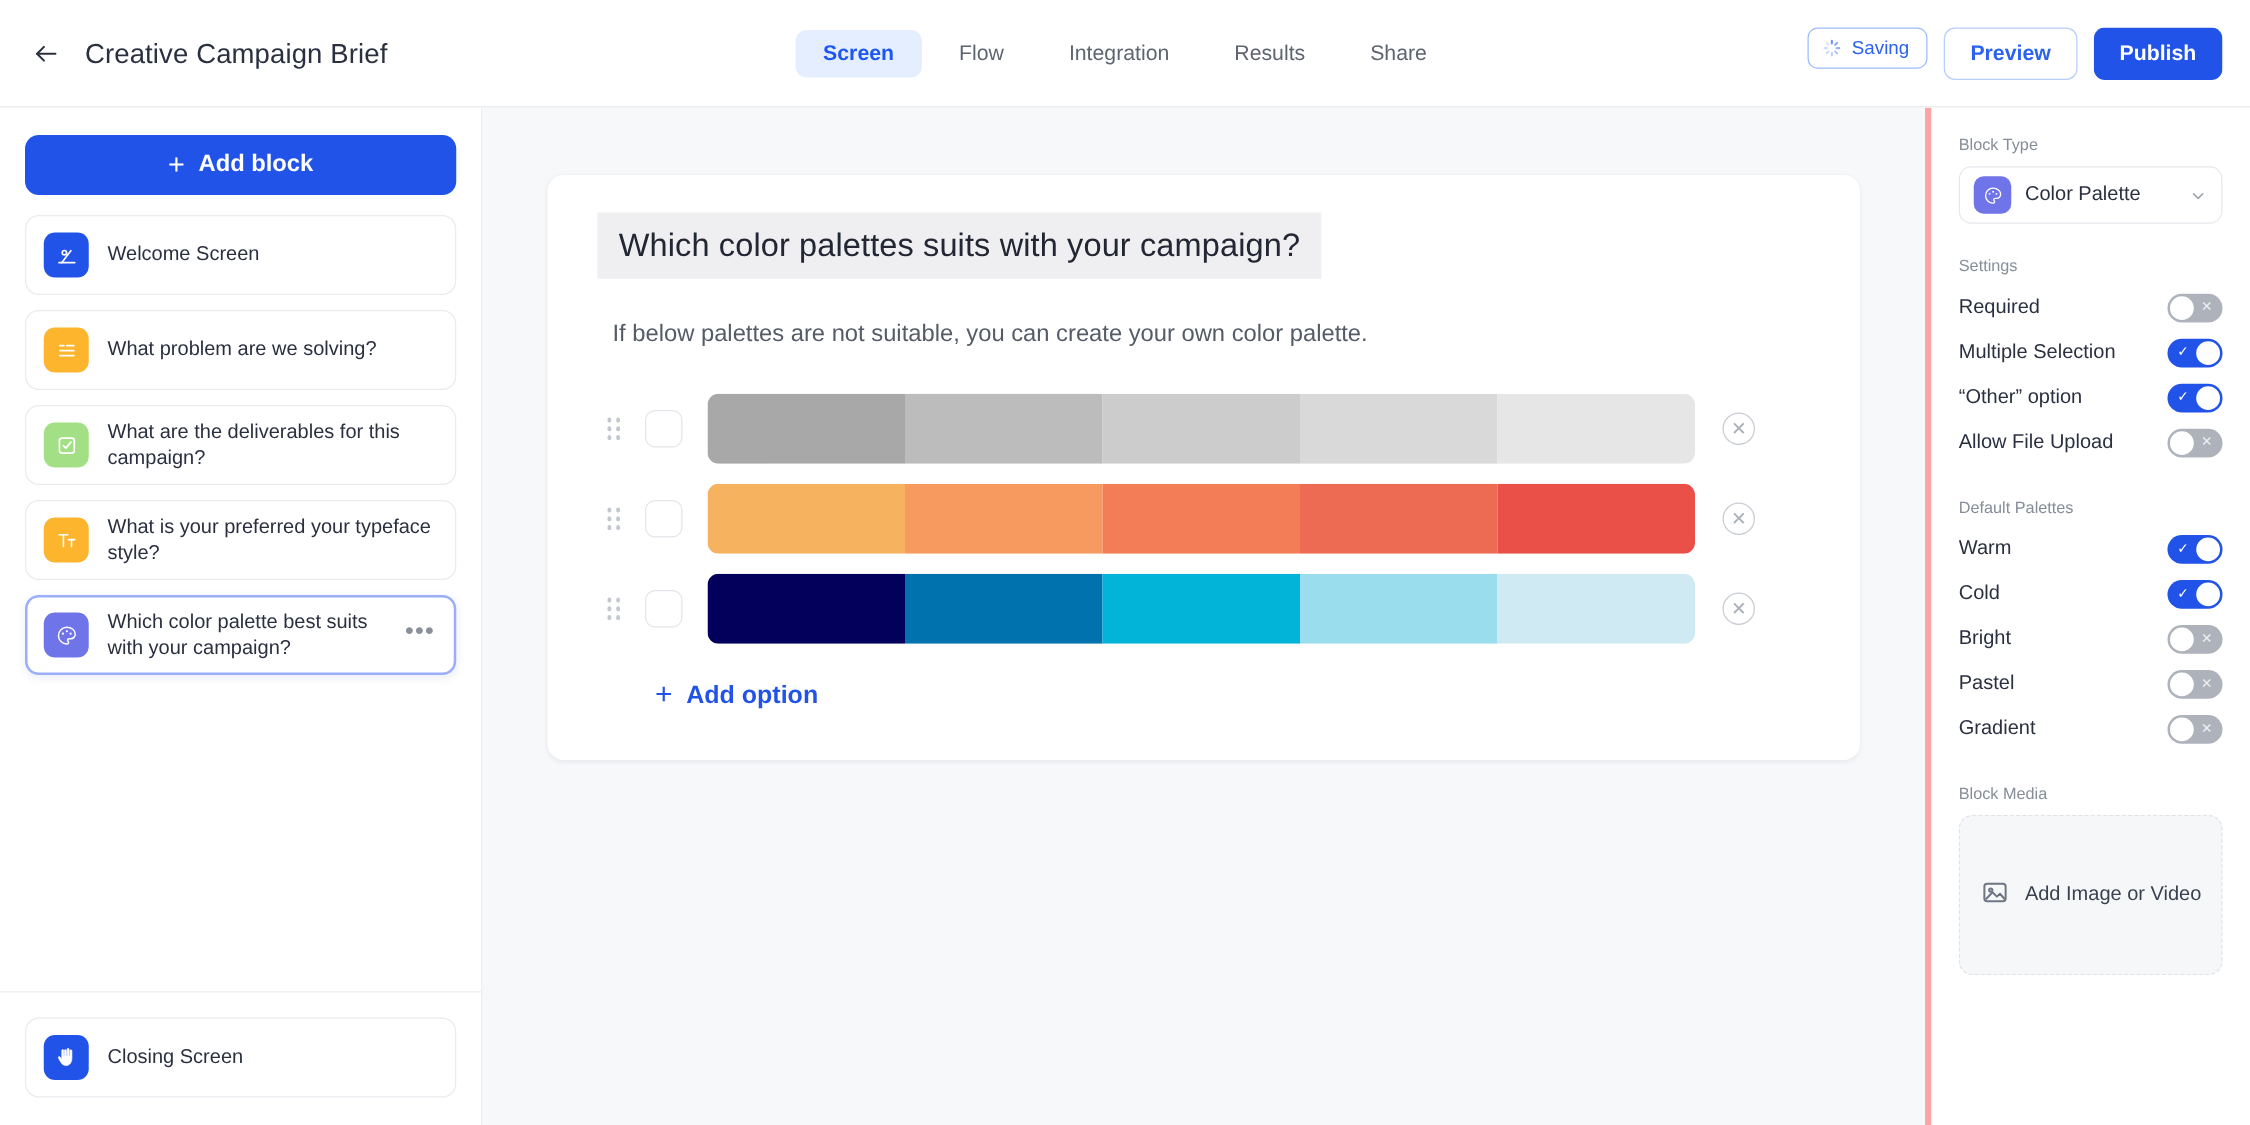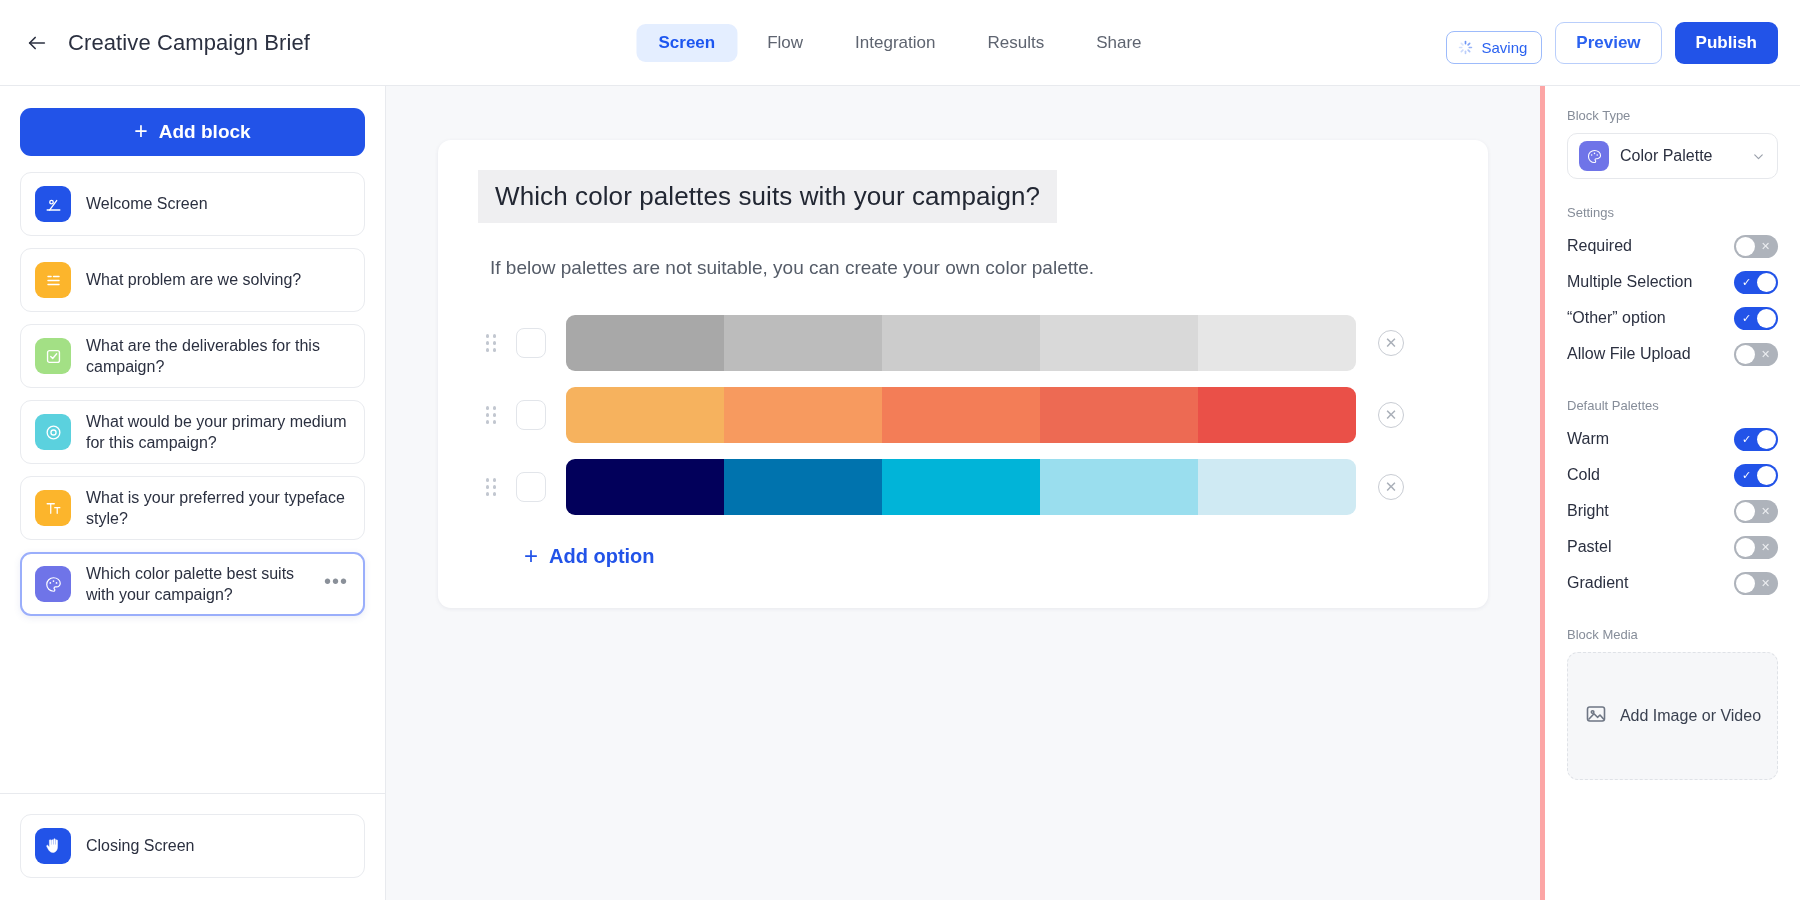--- a/index.html
+++ b/index.html
@@ -33,21 +33,21 @@
     position: absolute; left: 50%; transform: translateX(-50%);
     display: flex; align-items: center; gap: 8px;
   }
   .tab {
     padding: 9px 22px; border-radius: 9px;
     font-size: 17px; color: #5e6470; cursor: pointer;
     white-space: nowrap;
   }
   .tab.active { background: #e4eeff; color: #1d56f0; font-weight: 600; }
 
-  .tb-right { margin-left: auto; display: flex; align-items: flex-end; gap: 13px; }
+  .tb-right { margin-left: auto; display: flex; align-items: flex-start; gap: 13px; }
   .saving-chip {
     display: flex; align-items: center; gap: 8px;
     border: 1px solid #9dbbfb; border-radius: 8px;
     padding: 7px 14px 7px 11px;
     color: #2b62f0; font-size: 15px; font-weight: 500;
     background: #fff;
   }
   .spinner { width: 15px; height: 15px; flex: none; }
   .btn {
     border-radius: 9px; font-size: 17px; font-weight: 600;
@@ -301,29 +301,20 @@
         <div class="block-card">
           <span class="bicon" style="background:#a3e085">
             <svg width="19" height="19" viewBox="0 0 24 24" fill="none" stroke="#fff" stroke-width="1.7" stroke-linecap="round" stroke-linejoin="round">
                 <rect x="4.5" y="4.5" width="15" height="15" rx="2.5"></rect>
                 <polyline points="8.5,12 11,14.5 16,8.5"></polyline>
               </svg>
           </span>
           <span class="blabel">What are the deliverables for this campaign?</span>
         </div>
 
-        <div class="block-card">
-          <span class="bicon" style="background:#5bd1de">
-            <svg width="19" height="19" viewBox="0 0 24 24" fill="none" stroke="#fff" stroke-width="1.7">
-                <circle cx="12" cy="12" r="8"></circle>
-                <circle cx="12" cy="12" r="3.2"></circle>
-              </svg>
-          </span>
-          <span class="blabel">What would be your primary medium for this campaign?</span>
-        </div>
 
         <div class="block-card">
           <span class="bicon" style="background:#fcb52c">
             <svg width="19" height="19" viewBox="0 0 24 24" fill="none" stroke="#fff" stroke-width="1.6" stroke-linecap="round">
                 <line x1="4" y1="6" x2="13" y2="6"></line>
                 <line x1="8.5" y1="6" x2="8.5" y2="18"></line>
                 <line x1="13.5" y1="11" x2="20" y2="11"></line>
                 <line x1="16.7" y1="11" x2="16.7" y2="18"></line>
               </svg>
           </span>

